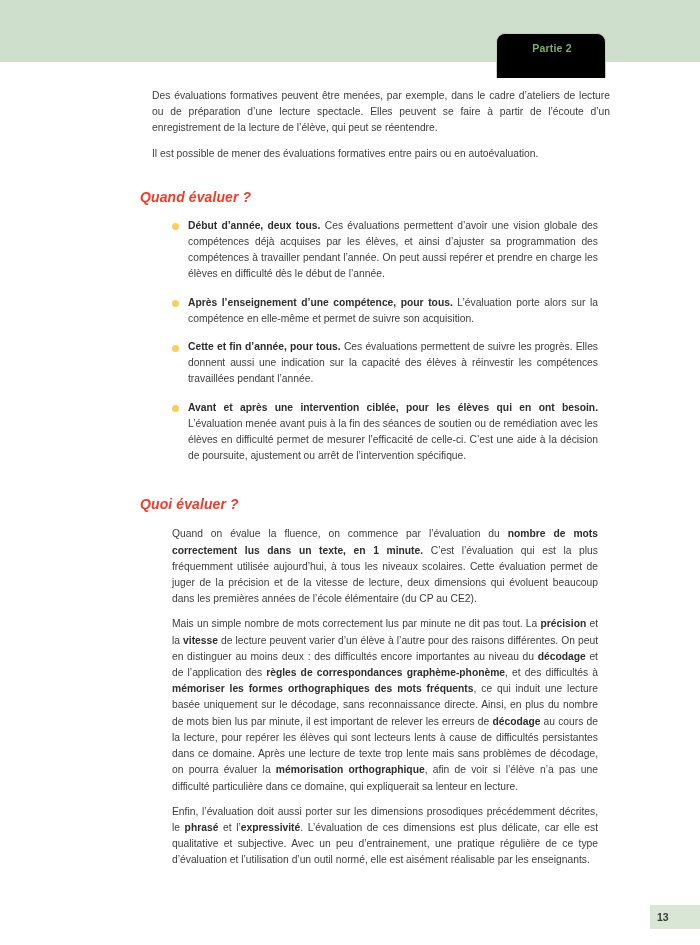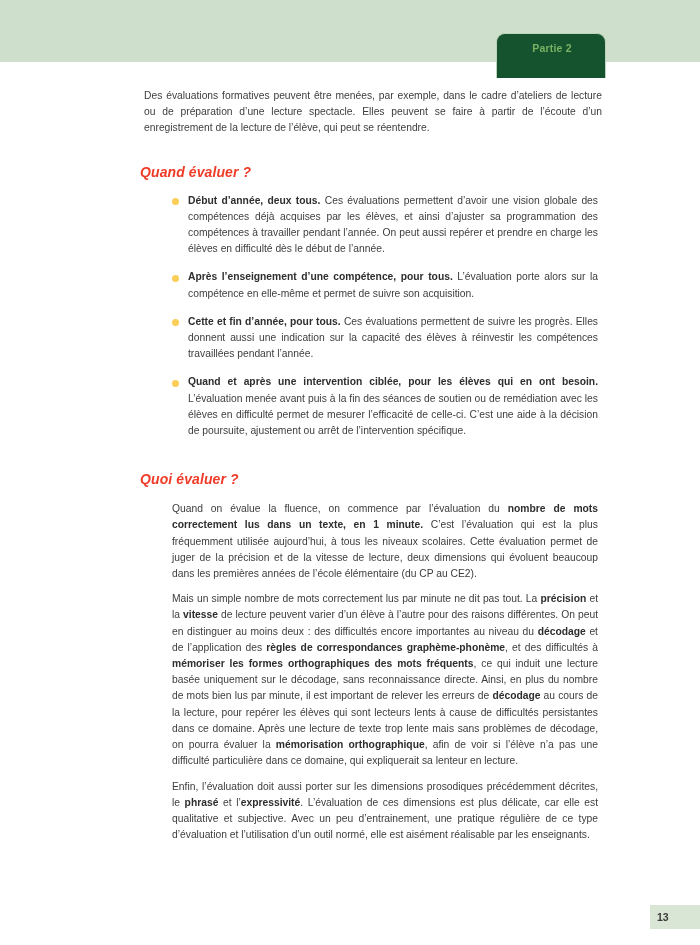--- a/index.html
+++ b/index.html
@@ -26,21 +26,21 @@
     background: #cedfcc;
   }
 
   
   .part-tab {
     position: absolute;
     top: 33px;
     left: 496px;
     width: 110px;
     height: 45px;
-    background: #14532d;
+    background: #000000;
     border: 1px solid #bed3bb;
     border-bottom: none;
     border-top-left-radius: 9px;
     border-top-right-radius: 9px;
     box-sizing: border-box;
   }
   .part-tab-label {
     position: absolute;
     top: 8px;
     left: 0;
@@ -147,22 +147,23 @@
 </head>
 <body>
 
 <div class="top-band"></div>
 <div class="part-tab">
   <div class="part-tab-label">Partie 2</div>
 </div>
 
 <div class="content">
 
-  <div class="para-group indent" style="margin-left:4px;width:458px;">
+  <div class="para-group indent" style="margin-left:12px;width:458px;">
     <p class="body-text">Des évaluations formatives peuvent être menées, par exemple, dans le cadre d’ateliers de lecture ou de préparation d’une lecture spectacle. Elles peuvent se faire à partir de l’écoute d’un enregistrement de la lecture de l’élève, qui peut se réentendre.</p>
+    <p class="body-text">Il est possible de mener des évaluations formatives entre pairs ou en autoévaluation.</p>
   </div>
 
   <div class="heading-block">
     <h2 class="section-title">Quand évaluer ?</h2>
   </div>
 
 
   <ul class="bullet-list">
     <li>
       <span class="dot"></span>
@@ -171,21 +172,21 @@
     <li>
       <span class="dot"></span>
       <span class="lead">Après l’enseignement d’une compétence, pour tous.</span><span> L’évaluation porte alors sur la compétence en elle-même et permet de suivre son acquisition.</span>
     </li>
     <li>
       <span class="dot"></span>
       <span class="lead">Cette et fin d’année, pour tous.</span><span> Ces évaluations permettent de suivre les progrès. Elles donnent aussi une indication sur la capacité des élèves à réinvestir les compétences travaillées pendant l’année.</span>
     </li>
     <li>
       <span class="dot"></span>
-      <span class="lead">Quand et après une intervention ciblée, pour les élèves qui en ont besoin.</span><span> L’évaluation menée avant puis à la fin des séances de soutien ou de remédiation avec les élèves en difficulté permet de mesurer l’efficacité de celle-ci. C’est une aide à la décision de poursuite, ajustement ou arrêt de l’intervention spécifique.</span>
+      <span class="lead">Avant et après une intervention ciblée, pour les élèves qui en ont besoin.</span><span> L’évaluation menée avant puis à la fin des séances de soutien ou de remédiation avec les élèves en difficulté permet de mesurer l’efficacité de celle-ci. C’est une aide à la décision de poursuite, ajustement ou arrêt de l’intervention spécifique.</span>
     </li>
   </ul>
 
   <div class="heading-block second">
     <h2 class="section-title">Quoi évaluer ?</h2>
   </div>
 
   <div class="indent">
     <p class="body-text"><span>Quand on évalue la fluence, on commence par l’évaluation du </span><span class="bold">nombre de mots correctement lus dans un texte, en 1 minute.</span><span> C’est l’évaluation qui est la plus fréquemment utilisée aujourd’hui, à tous les niveaux scolaires. Cette évaluation permet de juger de la précision et de la vitesse de lecture, deux dimensions qui évoluent beaucoup dans les premières années de l’école élémentaire (du CP au CE2).</span></p>
 

